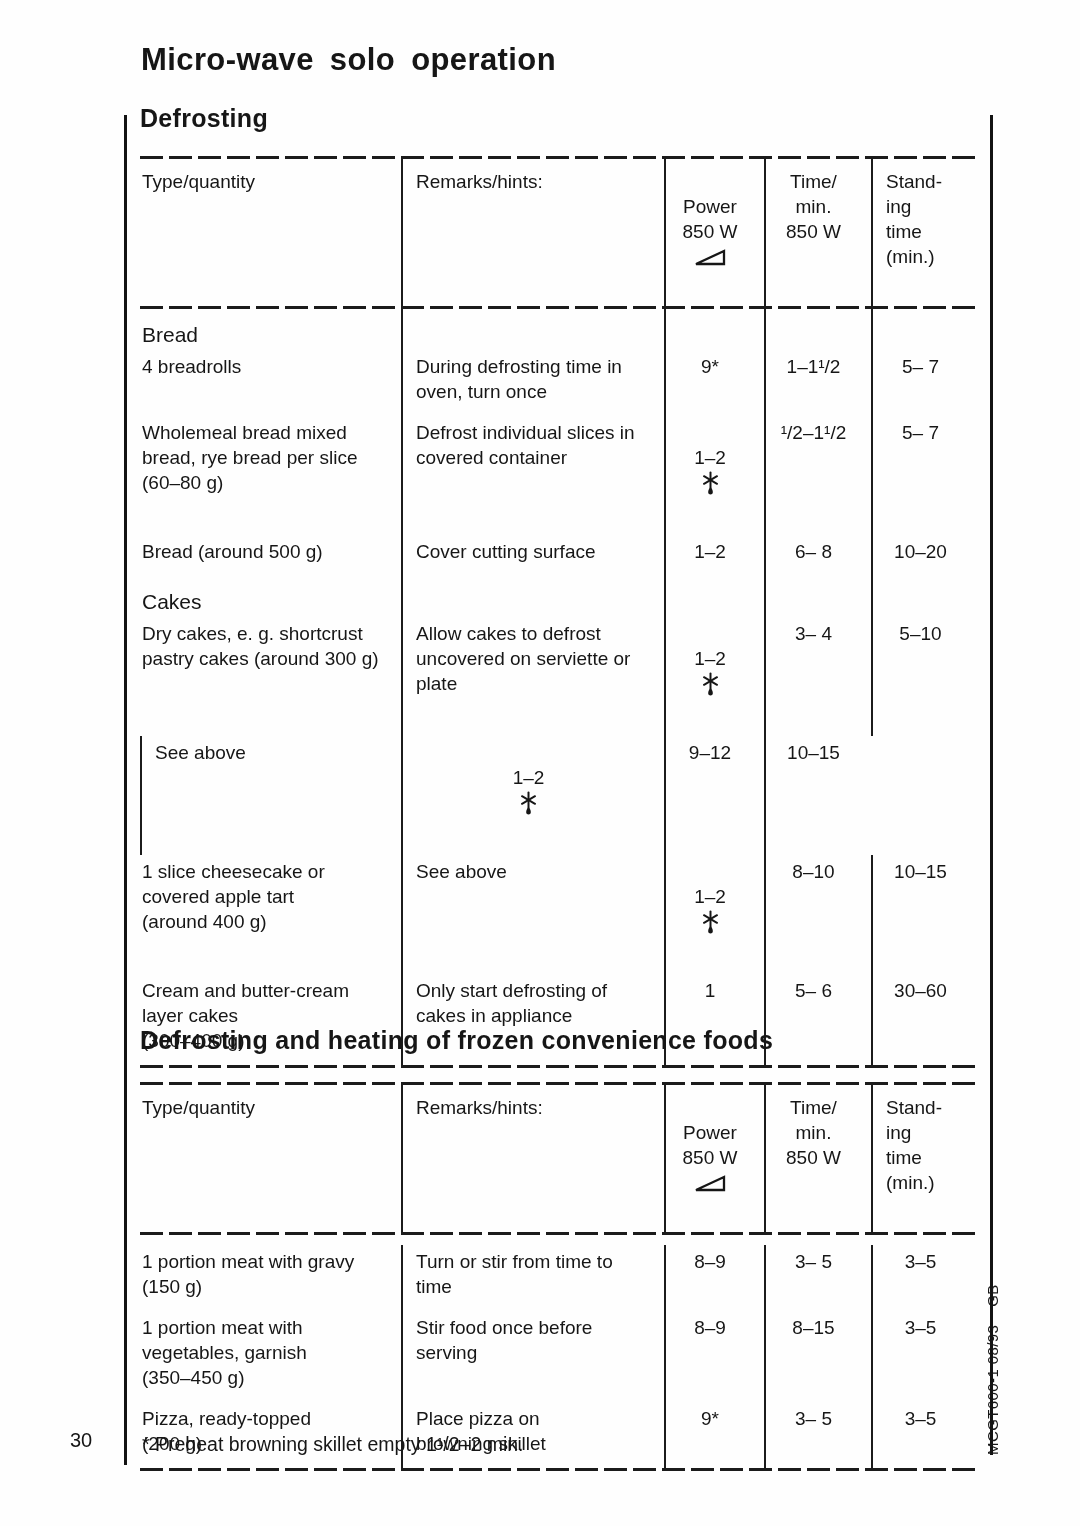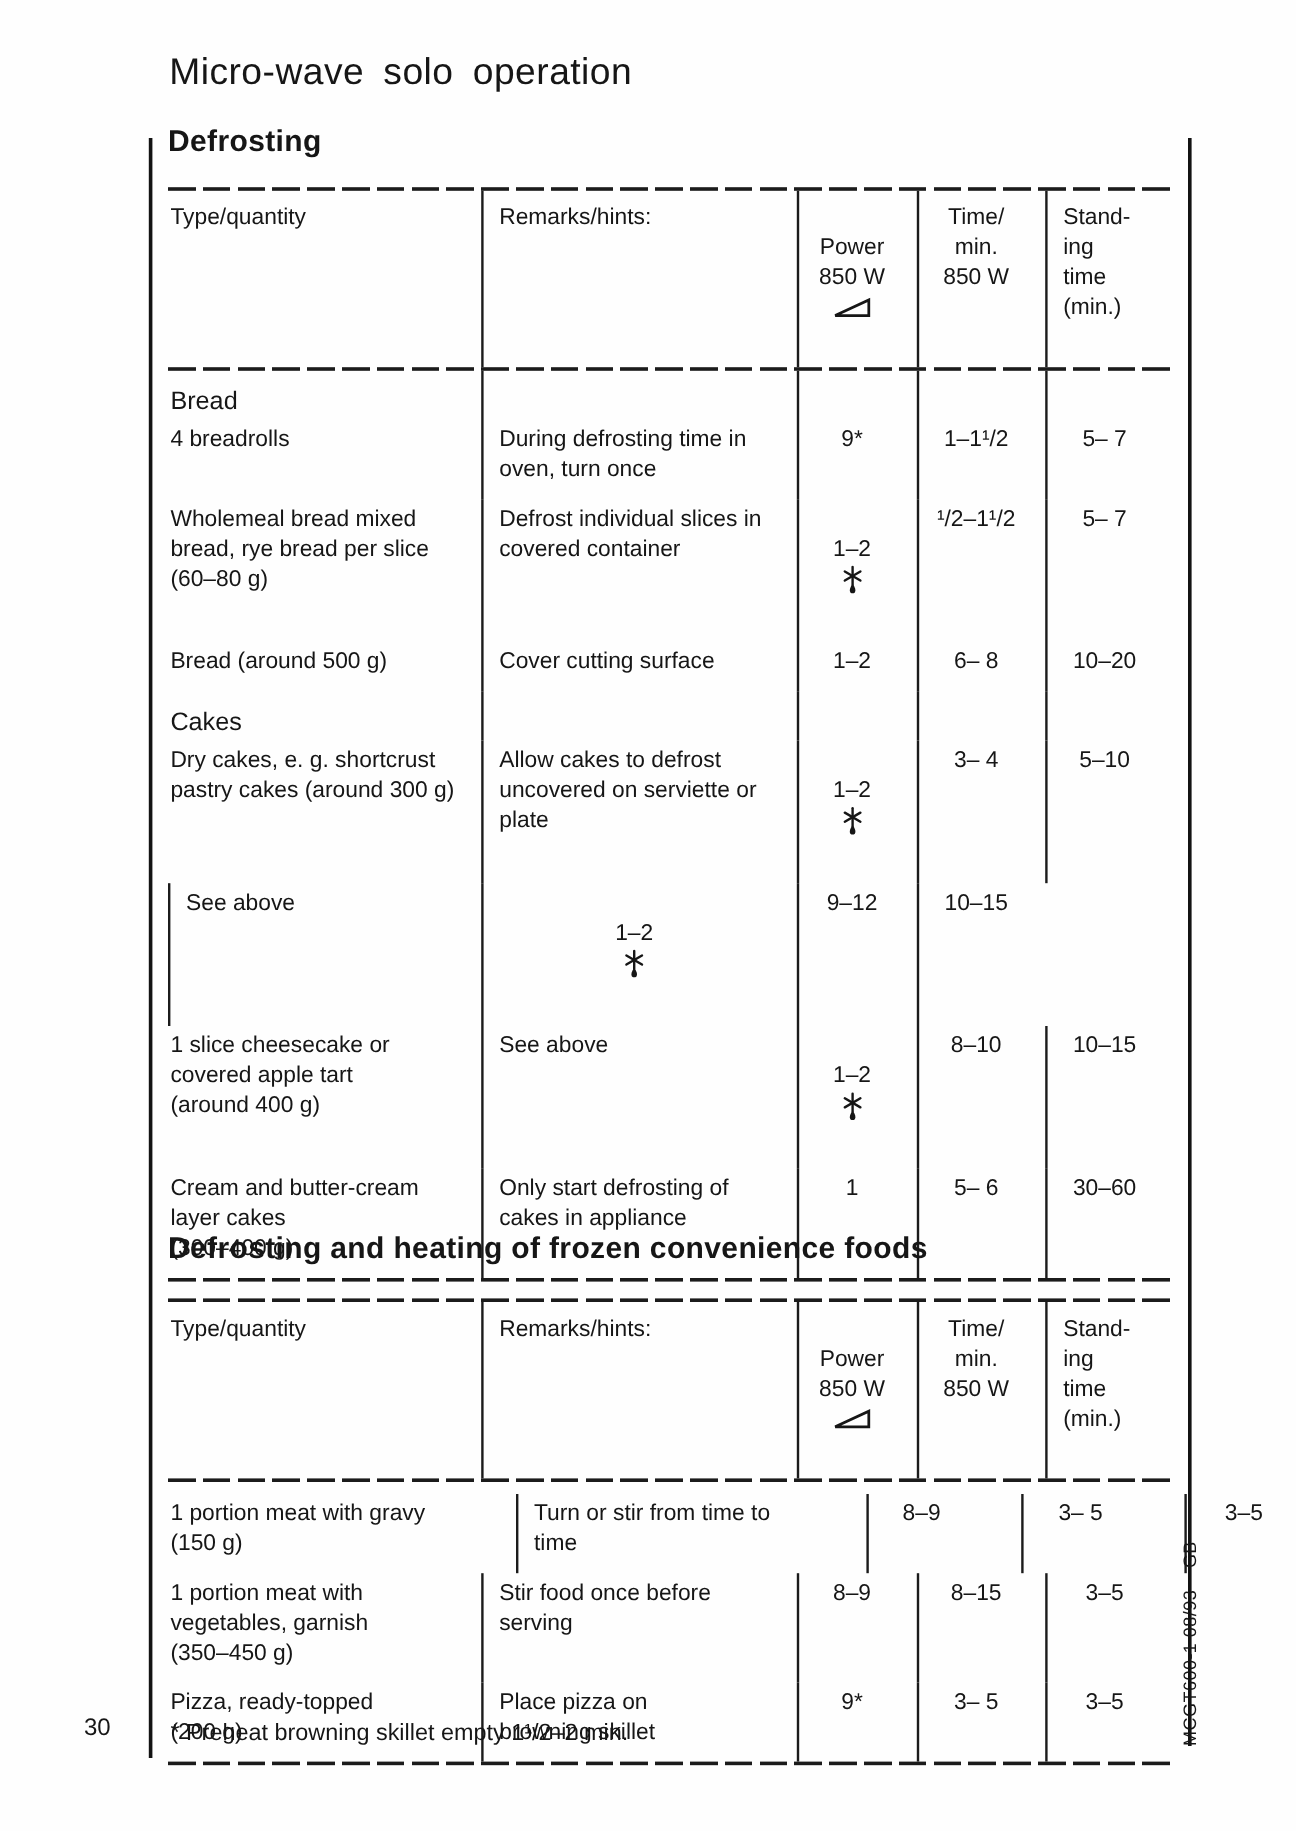--- a/index.html
+++ b/index.html
@@ -2,21 +2,21 @@
 <html><head>
 <meta charset="utf-8">
 <style>
   html,body{margin:0;padding:0;background:#ffffff;}
   .page{
     position:relative;width:1080px;height:1526px;background:#fefefe;
     font-family:"Liberation Sans",sans-serif;color:#161616;overflow:hidden;
   }
   .page-title{
     position:absolute;top:42px;left:141px;margin:0;
-    font-size:31px;font-weight:normal;letter-spacing:.4px;word-spacing:7px;
+    font-size:31px;font-weight:bold;letter-spacing:.4px;word-spacing:7px;
   }
   .left-rule{position:absolute;left:124px;top:115px;width:3px;height:1350px;background:#131313;}
   .right-rule{position:absolute;left:990px;top:115px;width:3px;height:1340px;background:#131313;}
   .section{position:absolute;left:140px;width:838px;}
   .section-1{top:104px;}
   .section-2{top:1026px;}
   .section-heading{margin:0;font-size:25px;font-weight:bold;letter-spacing:.3px;}
   .tbl-1{margin-top:23px;}
   .tbl-2{margin-top:27px;}
   .hrule{height:3px;background:repeating-linear-gradient(90deg,#1b1b1b 0 23px,transparent 23px 29px);}
@@ -224,21 +224,21 @@
 min.
 850 W</div>
         <div class="cell v standing-hdr">Stand-
 ing
 time
 (min.)</div>
       </div>
 
       <div class="hrule"></div>
 
-      <div class="trow body" style="margin-top:10px;gap:29px;">
+      <div class="trow body" style="margin-top:10px;">
         <div class="cell">1 portion meat with gravy
 (150 g)</div>
         <div class="cell v remarks">Turn or stir from time to
 time</div>
         <div class="cell v num">8–9</div>
         <div class="cell v num">3– 5</div>
         <div class="cell v num">3–5</div>
       </div>
 
       <div class="trow body">

